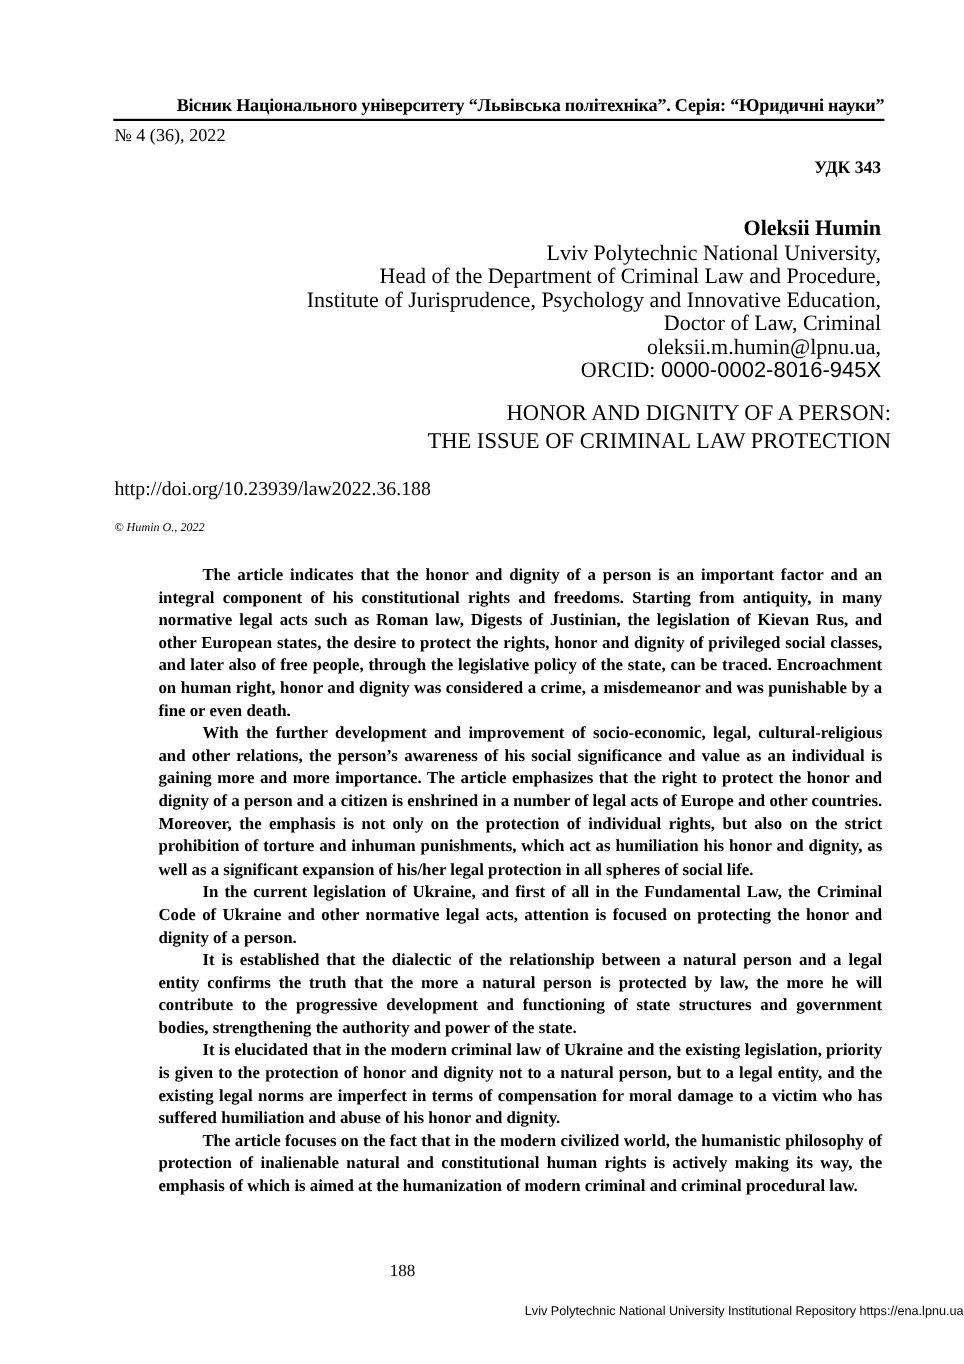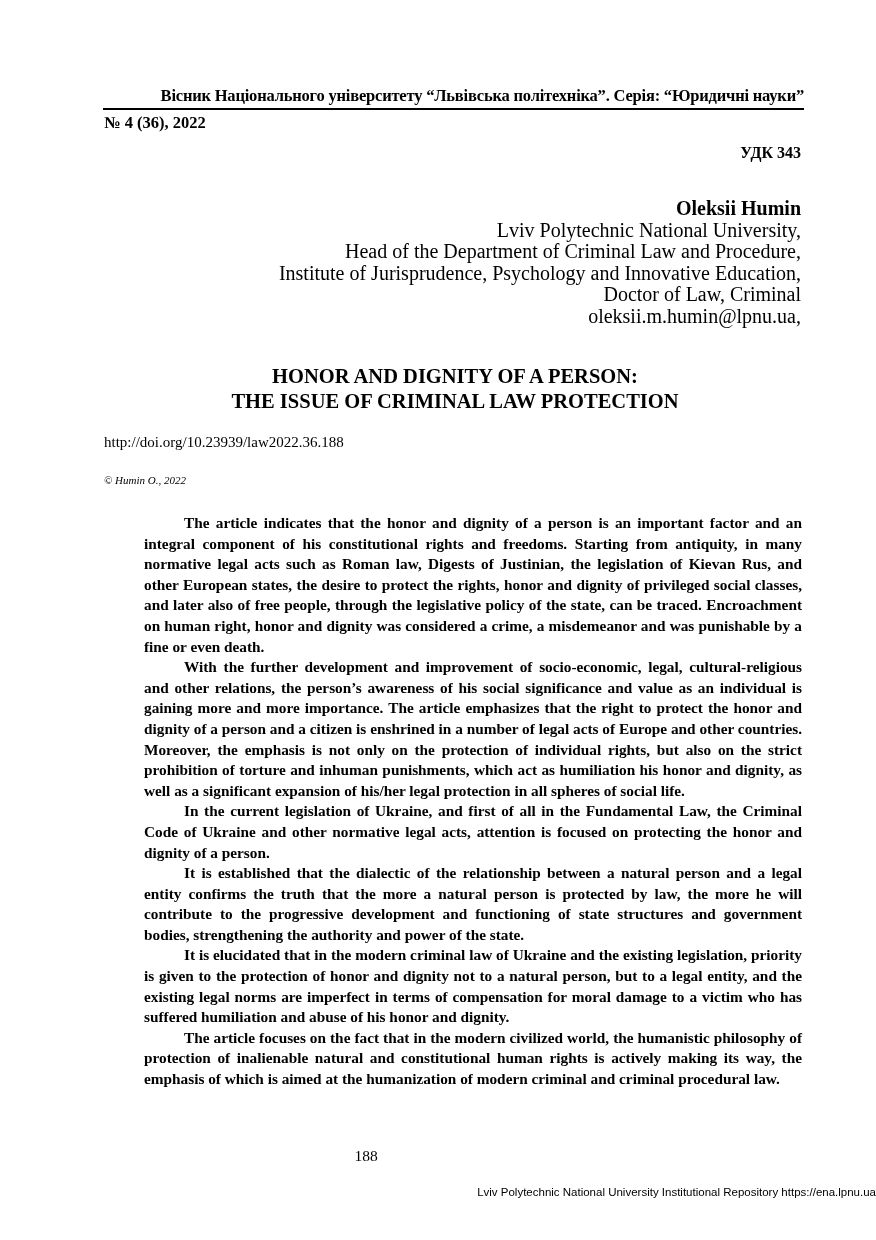--- a/index.html
+++ b/index.html
@@ -9,35 +9,35 @@
     }
     .journal-header {
       position: absolute; left: 104px; top: 86px; width: 700px;
       font-weight: bold; font-size: 16.5px; text-align: right;
       white-space: nowrap; letter-spacing: -0.2px;
     }
     .header-rule {
       position: absolute; left: 103px; top: 108px; width: 701px; height: 2px; background: #000;
     }
     .issue {
-      position: absolute; left: 104px; top: 113px; font-weight: bold; font-size: 16.5px;
+      position: absolute; left: 104px; top: 113px; font-weight: normal; font-size: 16.5px;
     }
     .udc {
       position: absolute; right: 75px; top: 144px; font-weight: bold; font-size: 16px;
     }
     .author-block {
       position: absolute; right: 75px; top: 198px; text-align: right; font-size: 20px; line-height: 21.5px;
     }
     .author-name { font-weight: bold; }
     .orcid-id { font-family: "Liberation Sans", sans-serif; }
     .title {
-      position: absolute; left: 100px; width: 710px; top: 364px; text-align: center;
-      font-weight: bold; font-size: 20.5px; line-height: 25px;
+      position: absolute; left: 100px; width: 710px; top: 364px; text-align: right;
+      font-weight: normal; font-size: 20.5px; line-height: 25px;
     }
-    .doi { position: absolute; left: 104px; top: 434px; font-size: 15px; text-align: center; }
+    .doi { position: absolute; left: 104px; top: 434px; font-size: 18px; text-align: center; }
     .copyright { position: absolute; left: 104px; top: 474px; font-size: 11px; font-style: italic; }
     .abstract {
       position: absolute; left: 144px; width: 658px; top: 513px;
       font-weight: bold; font-size: 15.3px; line-height: 20.6px; text-align: justify;
     }
     .abstract p { margin: 0; text-indent: 40px; }
     .page-number {
       position: absolute; left: 0; width: 732px; top: 1147px; text-align: center; font-size: 15.5px;
     }
     .repo-footer {
@@ -54,20 +54,21 @@
 
 <div class="udc">УДК 343</div>
 
 <div class="author-block">
   <div class="author-name">Oleksii Humin</div>
   <div>Lviv Polytechnic National University,</div>
   <div>Head of the Department of Criminal Law and Procedure,</div>
   <div>Institute of Jurisprudence, Psychology and Innovative Education,</div>
   <div>Doctor of Law, Criminal</div>
   <div>oleksii.m.humin@lpnu.ua,</div>
+  <div><span>ORCID: </span><span class="orcid-id">0000-0002-8016-945X</span></div>
 </div>
 
 <div class="title">
   <div>HONOR AND DIGNITY OF A PERSON:</div>
   <div>THE ISSUE OF CRIMINAL LAW PROTECTION</div>
 </div>
 
 <div class="doi">http://doi.org/10.23939/law2022.36.188</div>
 <div class="copyright">© Humin O., 2022</div>
 

